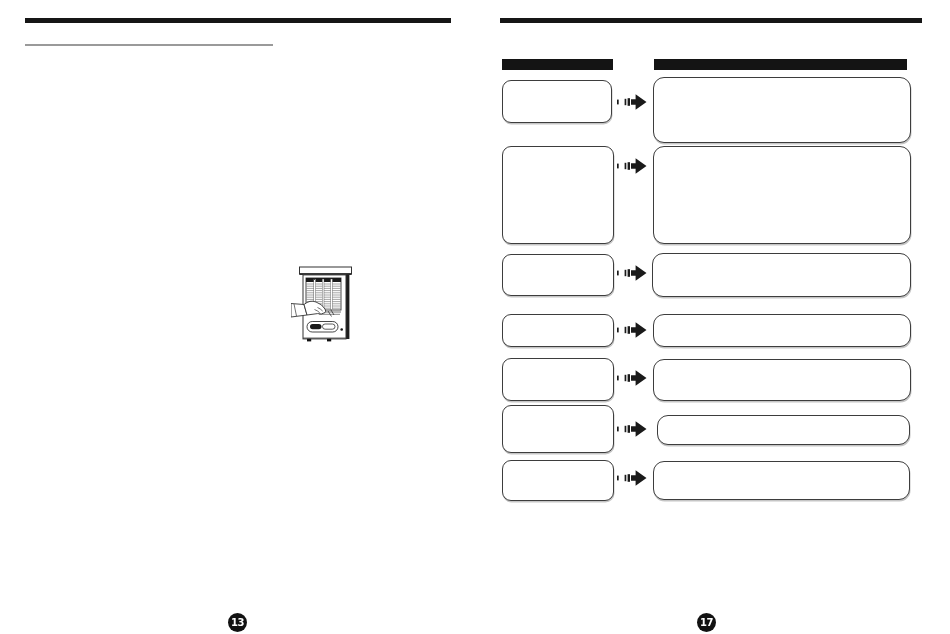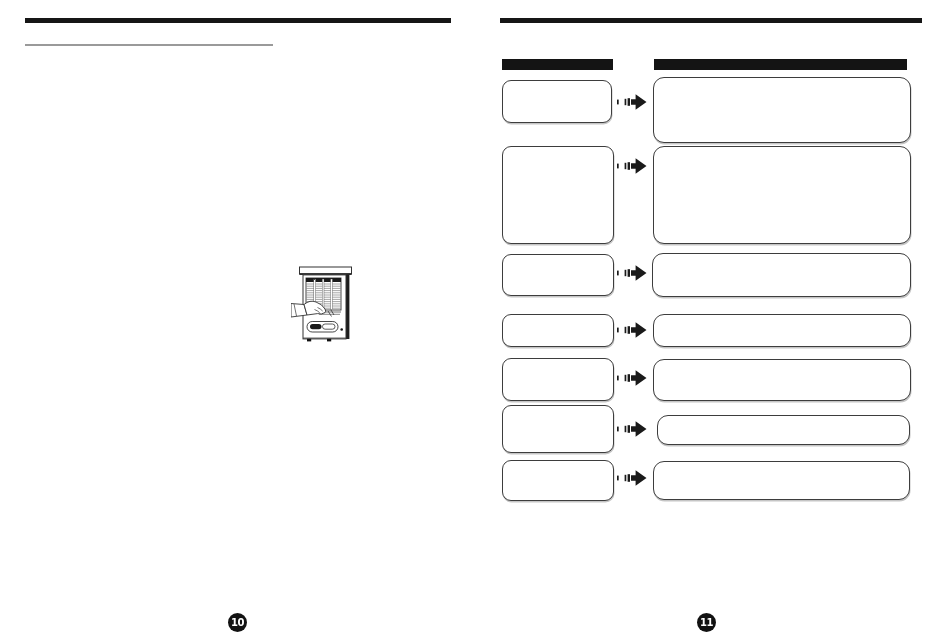--- a/index.html
+++ b/index.html
@@ -95,21 +95,21 @@
       <rect x="16" y="57.5" width="31" height="10.5" rx="5.2" fill="#ffffff" stroke="#333" stroke-width="0.9"></rect>
       <rect x="19" y="60" width="11.5" height="5.2" rx="2.6" fill="#1a1a1a"></rect>
       <rect x="31.5" y="60" width="12.5" height="5.2" rx="2.6" fill="#ffffff" stroke="#333" stroke-width="0.8"></rect>
       <circle cx="50.7" cy="65.5" r="1.3" fill="#111"></circle>
     </g>
 
     <rect x="16" y="74.8" width="4.2" height="2.6" fill="#111"></rect>
     <rect x="36" y="74.8" width="4.2" height="2.6" fill="#111"></rect>
   </svg>
 
-  <div id="pagenum-left" class="pagenum">10</div>
+  <div id="pagenum-left" class="pagenum">13</div>
 
   <div id="topbar-right" class="topbar"></div>
   <div id="hdr-symptom" class="col-header"></div>
   <div id="hdr-cause" class="col-header"></div>
 
   <div id="flow-rows">
       <div class="lbox" style="top: 80px; width: 108px; height: 41px;"></div>
       <div class="flow-arrow" style="top: 92px;"><svg viewBox="0 0 32 20" width="32" height="20">
           <g fill="#1a1a1a">
             <rect x="0" y="7.6" width="1.7" height="4.8"></rect>
@@ -174,15 +174,15 @@
           <g fill="#1a1a1a">
             <rect x="0" y="7.6" width="1.7" height="4.8"></rect>
             <rect x="7.6" y="6.8" width="1.7" height="6.4"></rect>
             <rect x="10.6" y="6.2" width="2.4" height="7.6"></rect>
             <polygon points="14,7.2 18.6,7.2 18.6,2.2 29.5,10 18.6,17.8 18.6,12.8 14,12.8"></polygon>
           </g>
         </svg></div>
       <div class="rbox" style="left: 653px; top: 461px; width: 255px; height: 37px;"></div>
     </div>
 
-  <div id="pagenum-right" class="pagenum">11</div>
+  <div id="pagenum-right" class="pagenum">17</div>
 
 </div>
 
 </body></html>

